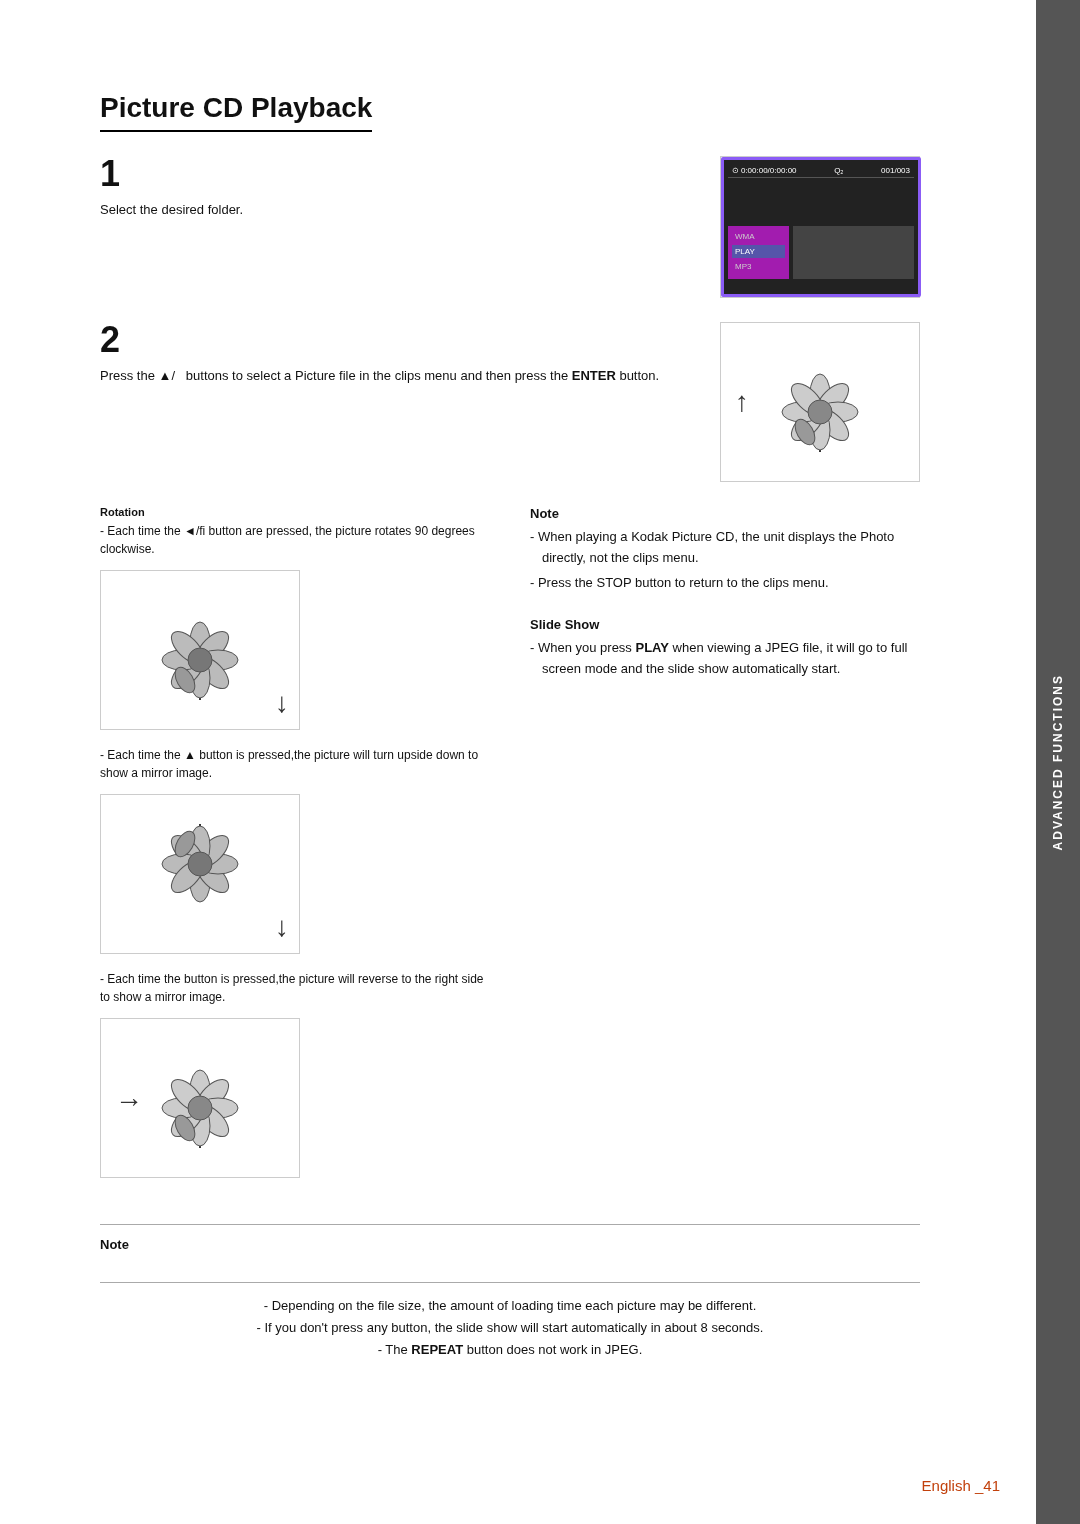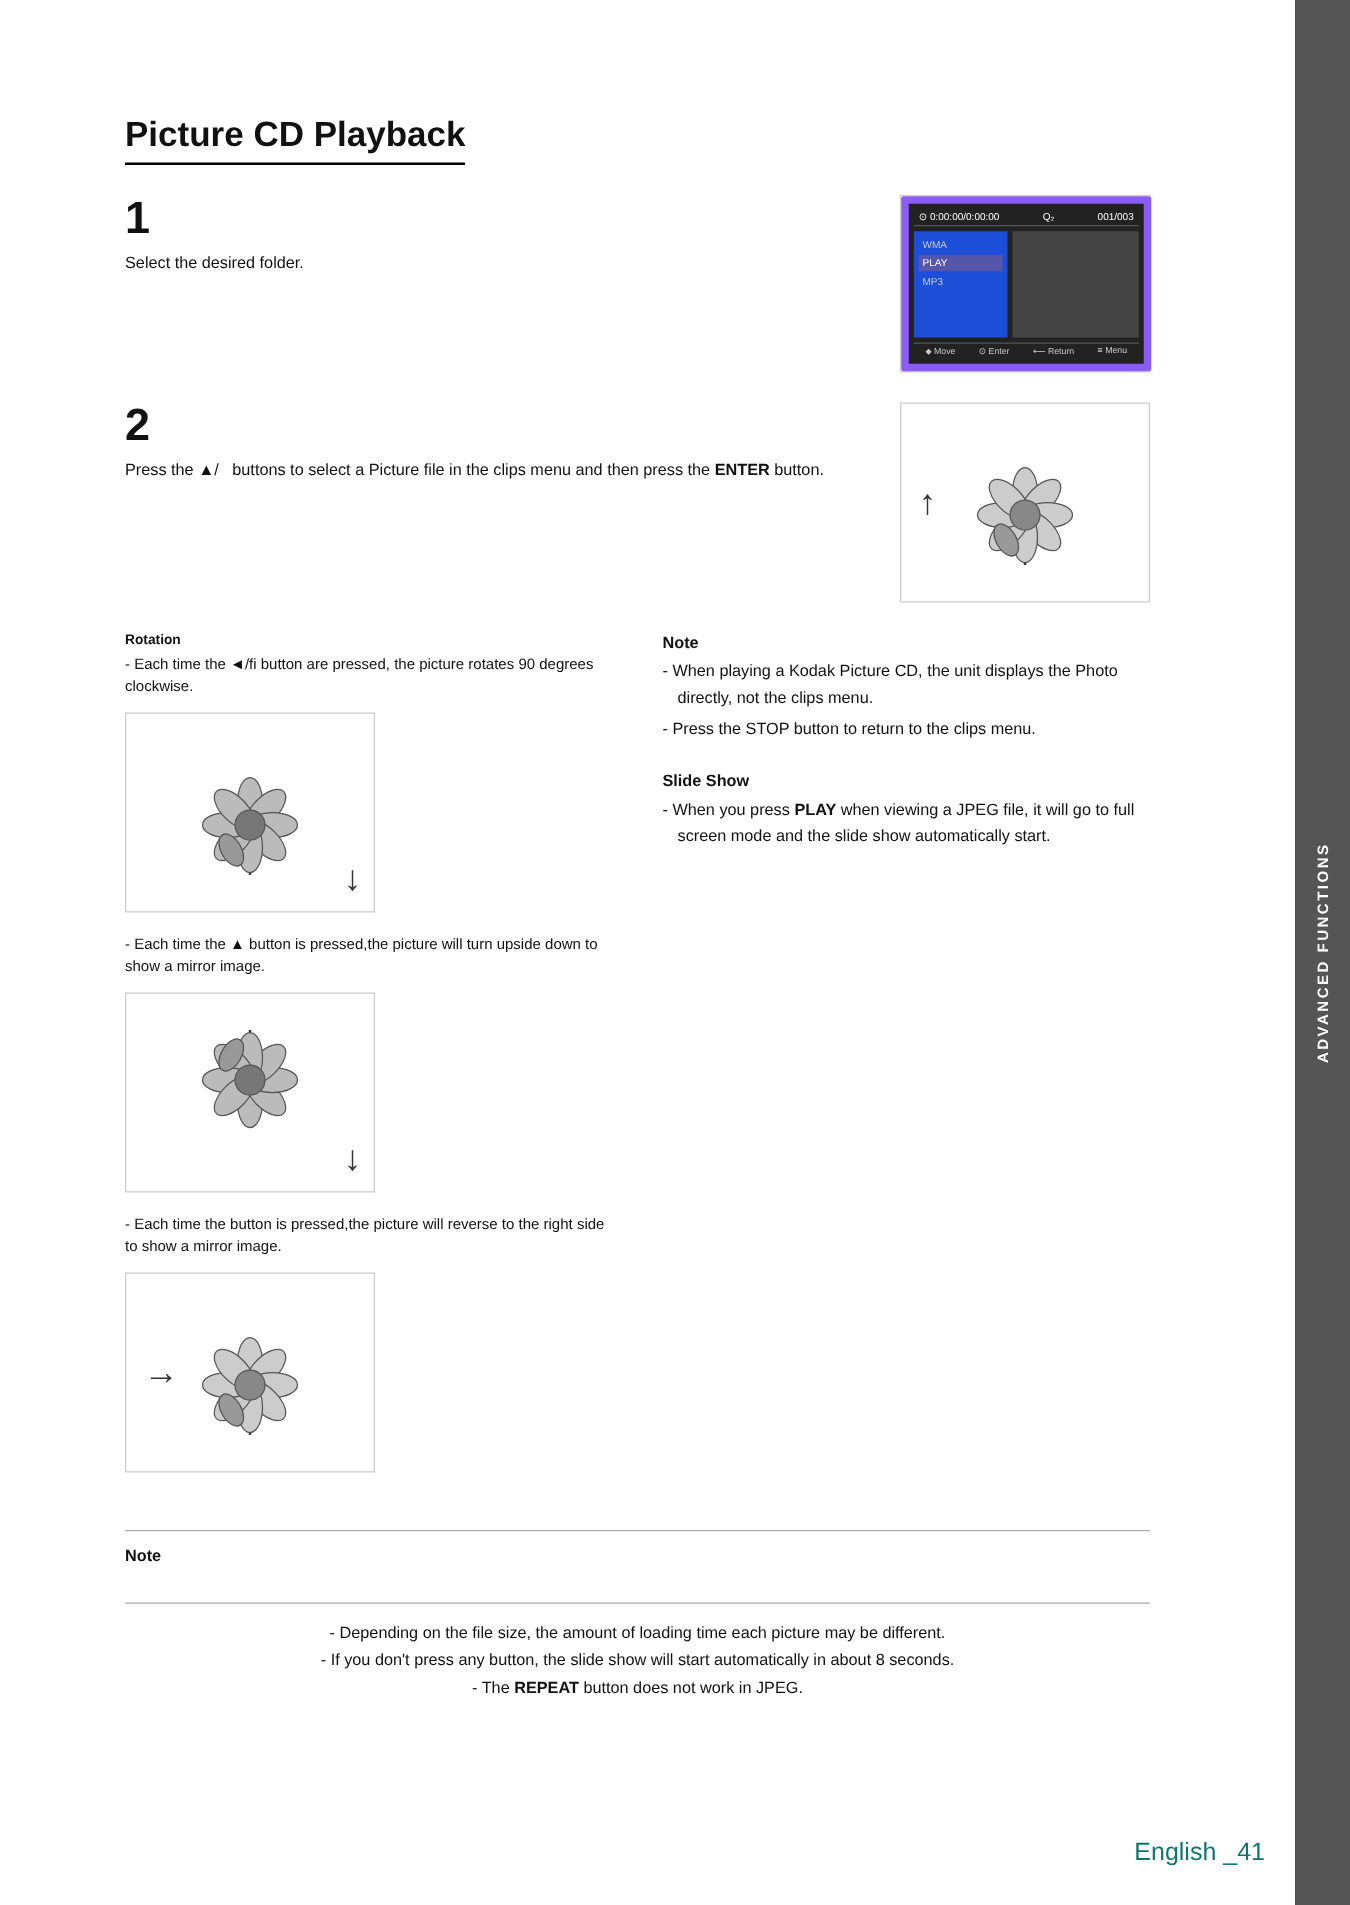--- a/index.html
+++ b/index.html
@@ -61,47 +61,48 @@
       width: 200px;
       flex-shrink: 0;
       border: 1px solid #ccc;
     }
 
     
     .screen-mockup {
       width: 200px;
       height: 140px;
       background: #222;
-      border: 6px solid #8b5cf6;
+      border: 3px solid #8b5cf6;
       border-radius: 2px;
       padding: 4px;
       display: flex;
       flex-direction: column;
+      gap: 44px;
     }
 
     .screen-header {
       display: flex;
       justify-content: space-between;
       align-items: center;
       color: #fff;
       font-size: 8px;
       padding: 2px 4px;
       border-bottom: 1px solid #555;
     }
 
     .screen-body {
       display: flex;
       flex: 1;
       margin-top: 4px;
       gap: 4px;
     }
 
     .screen-list {
-      width: 75px;
-      background: #1d4ed8;
+      width: 61px;
+      background: #a21caf;
       padding: 4px;
     }
 
     .screen-list-item {
       font-size: 8px;
       color: #ccc;
       padding: 2px 3px;
       margin-bottom: 2px;
     }
 
@@ -225,23 +226,23 @@
       text-orientation: mixed;
       transform: rotate(180deg);
       letter-spacing: 2px;
       text-transform: uppercase;
     }
 
     
     .page-footer {
       position: absolute;
       bottom: 30px;
-      right: 68px;
-      font-size: 20px;
-      color: #0f766e;
+      right: 80px;
+      font-size: 15px;
+      color: #c2410c;
     }
 
     
     svg.flower {
       width: 120px;
       height: 120px;
     }
   </style>
 </head>
 <body>

